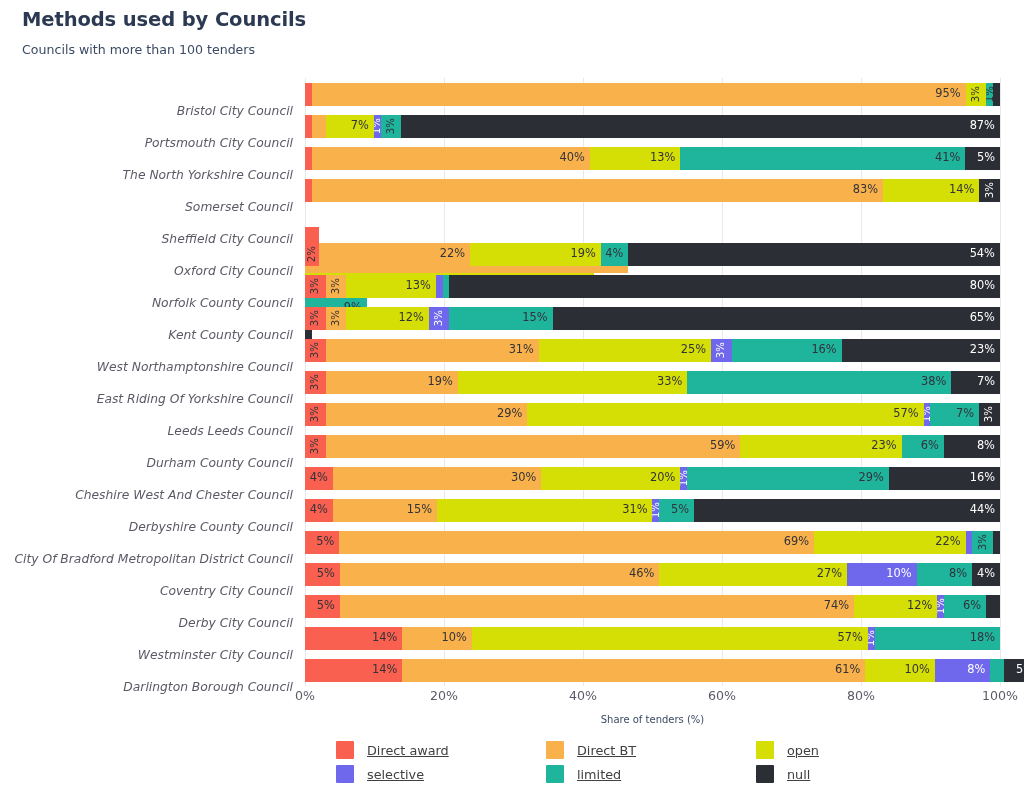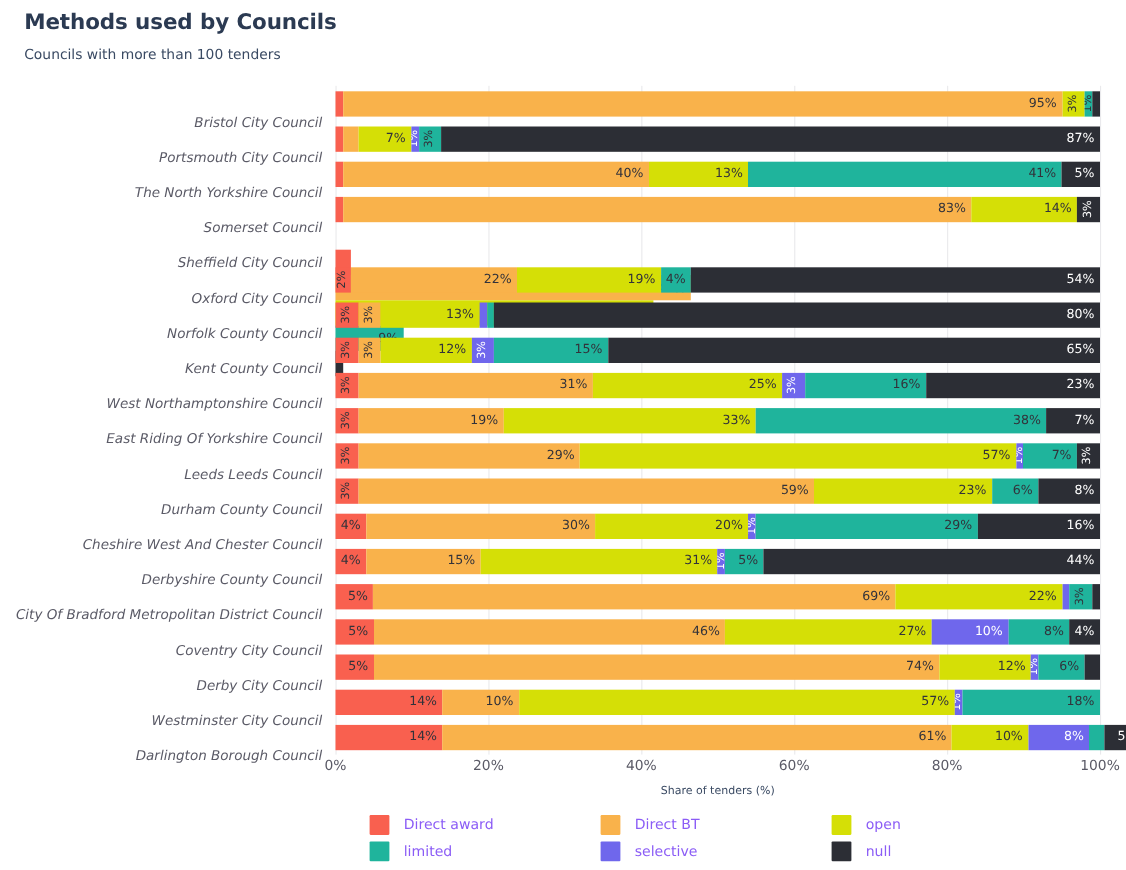--- a/index.html
+++ b/index.html
@@ -96,21 +96,21 @@
     display: grid;
     grid-template-columns: 210px 210px 200px;
     grid-template-rows: 24px 24px;
     align-items: center;
   }
   .legend-item { display: flex; align-items: center; }
   .swatch {
     width: 18px; height: 18px; border-radius: 1px;
     margin-right: 13px; flex: none;
   }
-  .legend-text { font-size: 12.8px; color: #8b5cf6; white-space: nowrap; }
+  .legend-text { font-size: 12.8px; color: #404040; white-space: nowrap; text-decoration: underline; }
 </style>
 </head>
 <body>
 
 <div id="page">
 
   <div id="chart-title">Methods used by Councils</div>
   <div id="chart-subtitle">Councils with more than 100 tenders</div>
 
   <div id="ylabels">
@@ -490,26 +490,26 @@
       </div>
       <div class="legend-item">
         <span class="swatch" style="background: rgb(249, 178, 75);"></span>
         <span class="legend-text">Direct BT</span>
       </div>
       <div class="legend-item">
         <span class="swatch" style="background: rgb(213, 223, 6);"></span>
         <span class="legend-text">open</span>
       </div>
       <div class="legend-item">
+        <span class="swatch" style="background: rgb(111, 103, 236);"></span>
+        <span class="legend-text">selective</span>
+      </div>
+      <div class="legend-item">
         <span class="swatch" style="background: rgb(31, 180, 156);"></span>
         <span class="legend-text">limited</span>
-      </div>
-      <div class="legend-item">
-        <span class="swatch" style="background: rgb(111, 103, 236);"></span>
-        <span class="legend-text">selective</span>
       </div>
       <div class="legend-item">
         <span class="swatch" style="background: rgb(44, 46, 53);"></span>
         <span class="legend-text">null</span>
       </div>
     </div>
 
 </div>
 
 </body></html>

